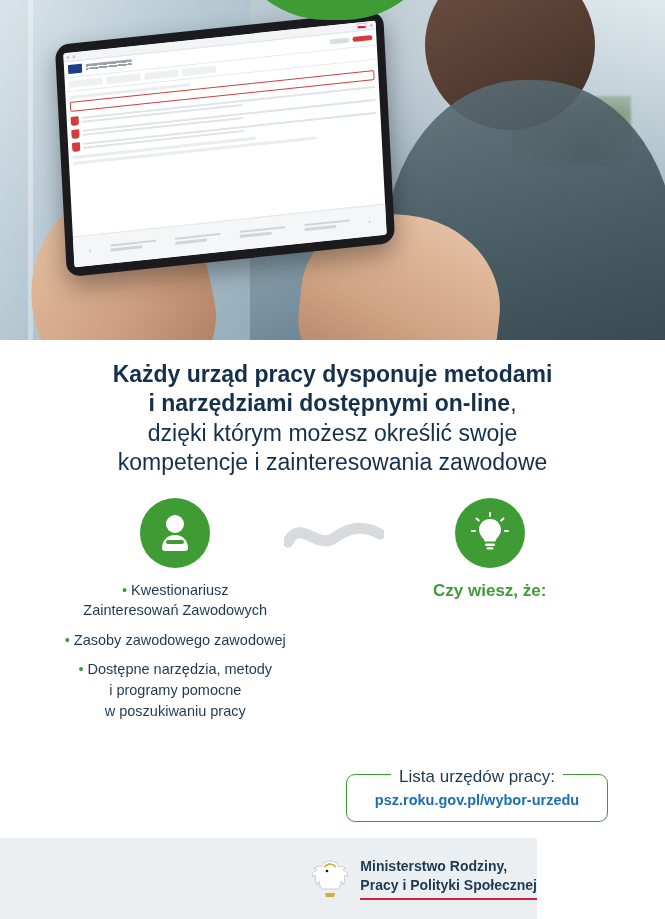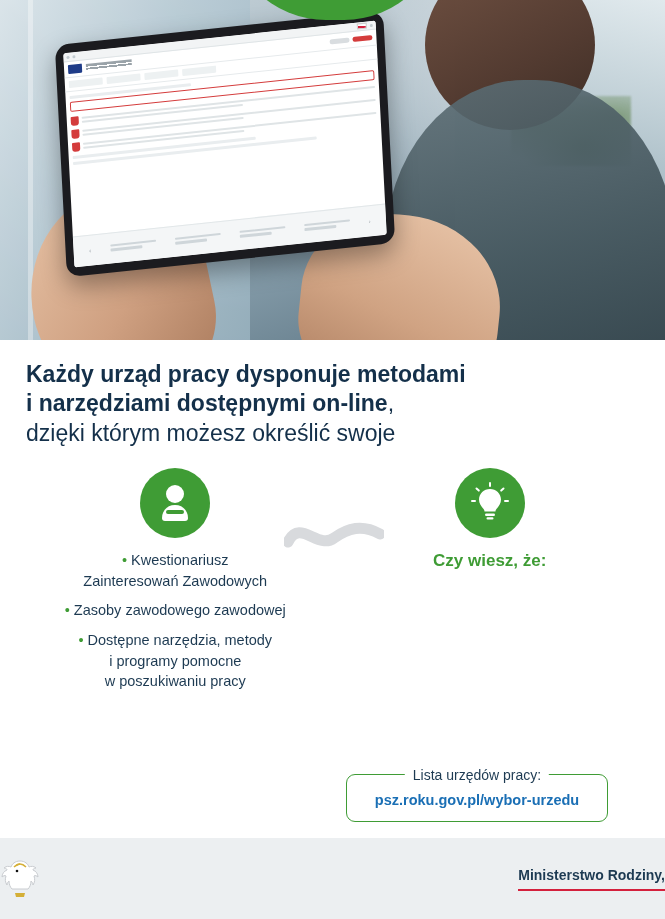--- a/index.html
+++ b/index.html
@@ -169,21 +169,21 @@
     position: absolute;
     left: 228px; top: -78px;
     width: 214px; height: 98px;
     background: #3f9c35;
     border-radius: 0 0 110px 110px;
     z-index: 3;
   }
 
   
   .headline {
-    text-align: left;
+    text-align: center;
     color: #14304a;
     padding: 20px 26px 6px;
     font-size: 23px;
     line-height: 1.28;
     font-weight: 400;
   }
   .headline .b { font-weight: bold; }
 
   
   .columns {
@@ -238,37 +238,37 @@
     text-align: center;
     position: relative;
   }
   .linkbox-label {
     position: absolute;
     top: -8px; left: 50%;
     transform: translateX(-50%);
     background: #fff;
     padding: 0 8px;
     color: #1d3a52;
-    font-size: 14px;
+    font-size: 17px;
     white-space: nowrap;
   }
   .linkbox-url {
     color: #1a6fb5;
     font-weight: bold;
     font-size: 14.5px;
     text-decoration: none;
   }
 
   
   .footer {
     position: absolute;
     left: 0; bottom: 0;
-    width: 665px; height: 81px;
+    width: 537px; height: 81px;
     background: #eceff1;
-    display: flex; align-items: center; justify-content: space-between;
+    display: flex; align-items: center; justify-content: flex-end;
     gap: 10px;
   }
   .eagle {
     width: 40px; height: 44px;
     display: flex; align-items: center; justify-content: center;
   }
   .footer-text {
     color: #1d3a52;
     font-size: 14px;
     line-height: 1.3;
@@ -369,20 +369,21 @@
     </div>
   </div>
 
   <div class="green-blob"></div>
 </div>
 
 <div class="headline">
   <div><span class="b">Każdy urząd pracy dysponuje metodami</span></div>
   <div><span class="b">i narzędziami dostępnymi on-line</span><span>,</span></div>
   <div><span>dzięki którym możesz określić swoje</span></div>
+  <div><span>kompetencje i zainteresowania zawodowe</span></div>
 </div>
 
 <svg class="squiggle" viewBox="0 0 100 34">
   <path d="M4,22 C16,-2 34,30 50,18 C64,8 78,4 96,14" stroke="#d8dadd" stroke-width="11" fill="none" stroke-linecap="round"></path>
 </svg>
 
 <div class="columns">
 
   <div class="col">
     <div class="circle-icon">
@@ -446,14 +447,15 @@
     <svg width="38" height="44" viewBox="0 0 38 44" aria-hidden="true">
       <path d="M19 4c-5 0-8 3-9 6-2-1-5-1-7 1 2 0 3 1 3 2-3 1-5 4-5 7 1-1 3-2 4-1-1 3-1 6 1 9 0-2 1-3 2-4 0 3 1 6 3 8h16c2-2 3-5 3-8 1 1 2 2 2 4 2-3 2-6 1-9 1-1 3 0 4 1 0-3-2-6-5-7 0-1 1-2 3-2-2-2-5-2-7-1-1-3-4-6-9-6z" fill="#ffffff" stroke="#c9ccd0" stroke-width="1"></path>
       <path d="M13 10c2-2 4-3 6-3s4 1 6 3" fill="none" stroke="#d4af37" stroke-width="1.6"></path>
       <circle cx="16" cy="14" r="1.3" fill="#111"></circle>
       <path d="M14 36h10l-1 4H15z" fill="#d4af37"></path>
       <path d="M19 7c-1.6 0-3 .7-3.8 1.8" fill="none" stroke="#d4af37" stroke-width="1.4"></path>
     </svg>
   </div>
   <div class="footer-text">
     <div>Ministerstwo Rodziny,</div>
+    <div>Pracy i Polityki Społecznej</div>
   </div>
 </div>
 
 </body></html>

